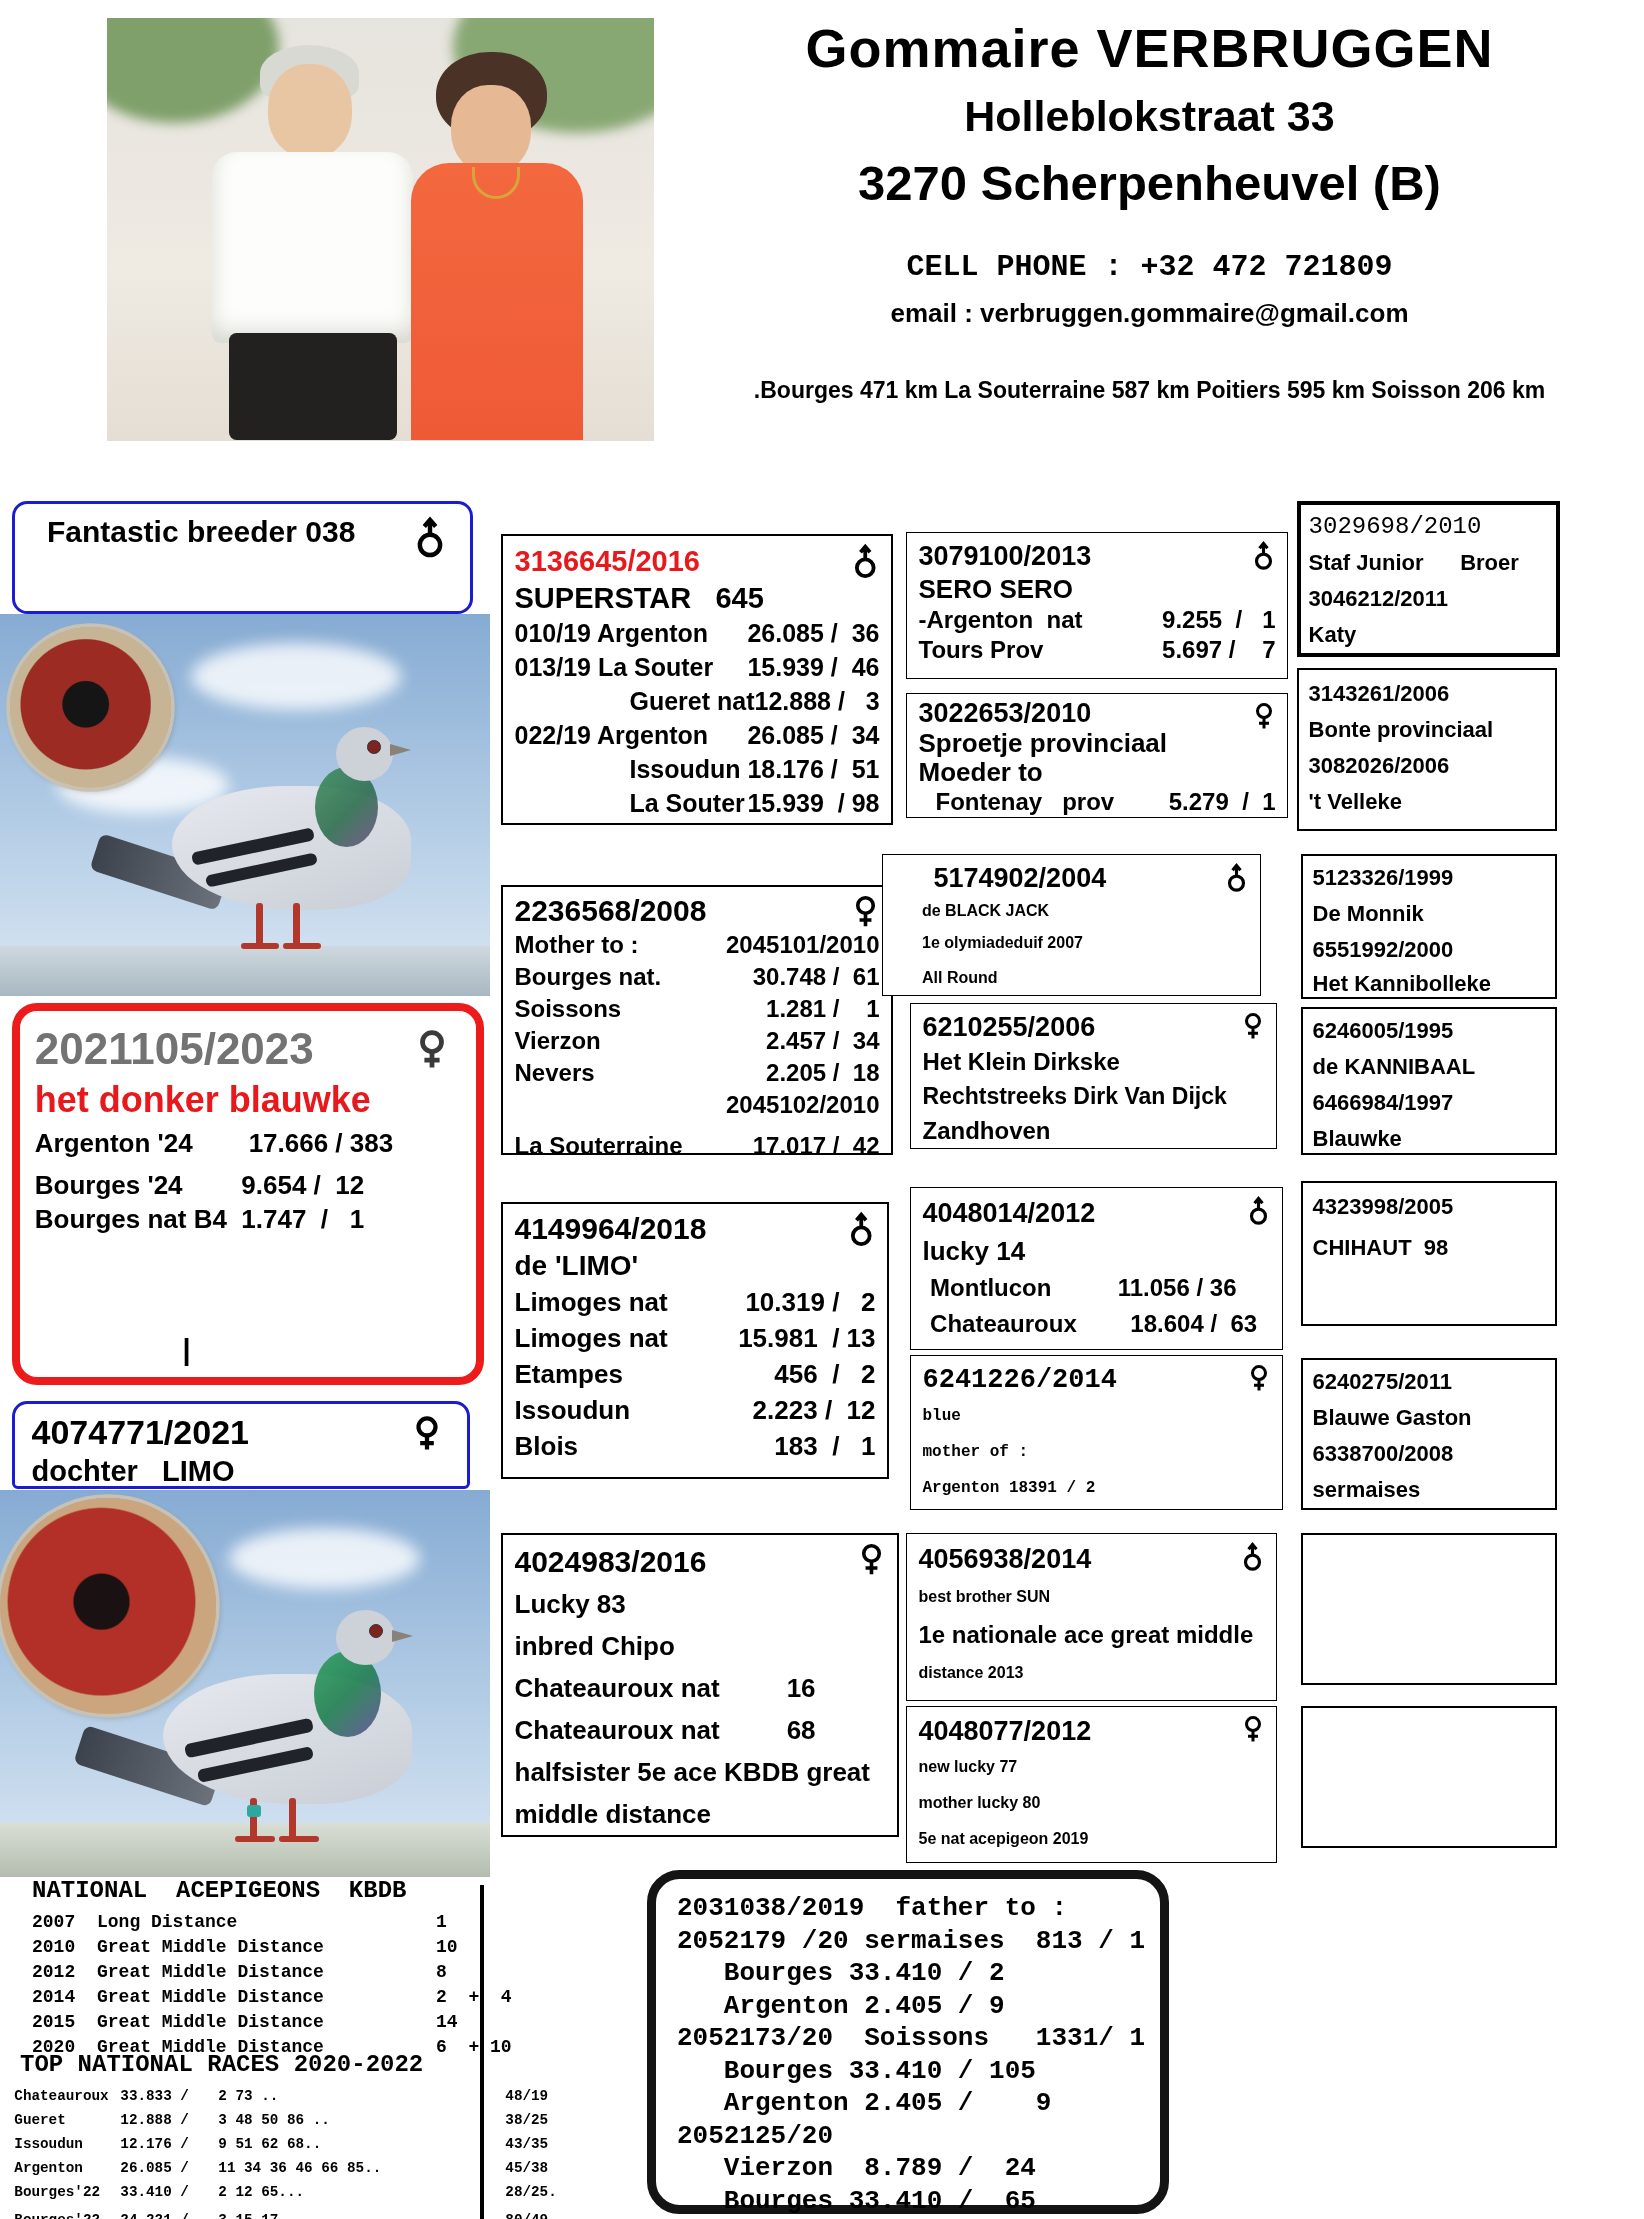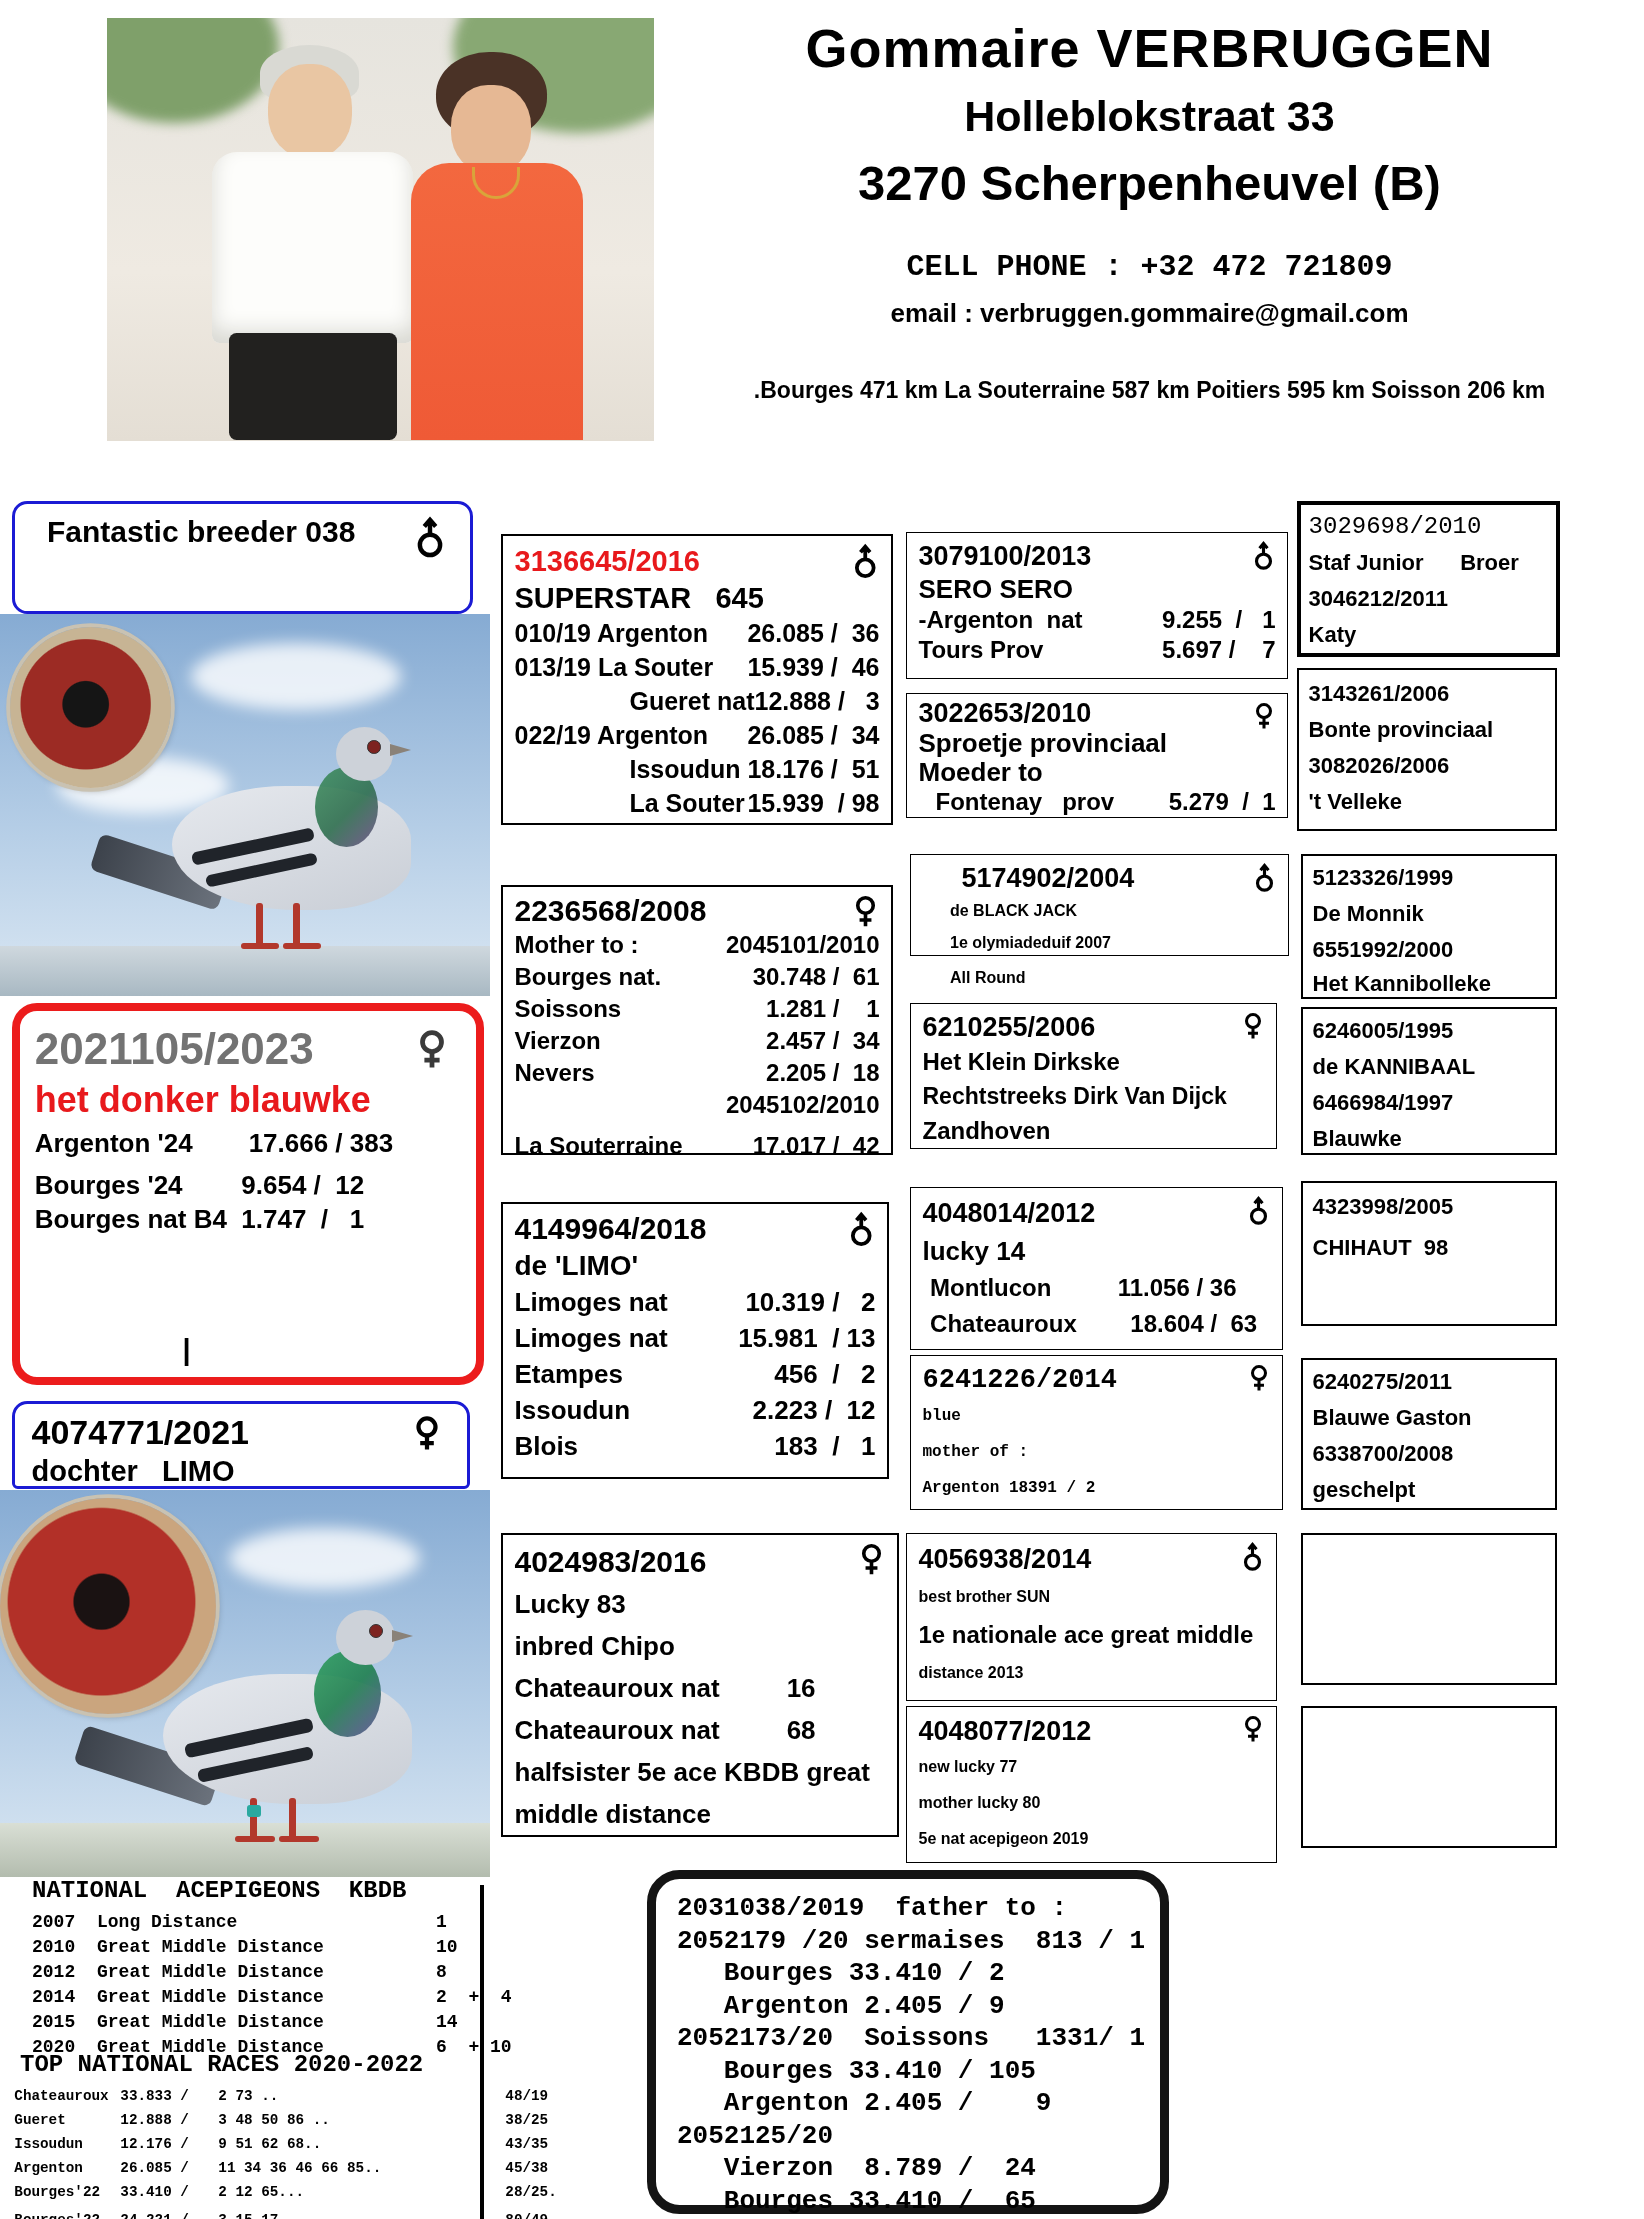--- a/index.html
+++ b/index.html
@@ -324,21 +324,21 @@
     <div class="rw" style="padding-left:17px;line-height:29px;">
         <span>Fontenay   prov</span>
         <span>5.279  /  1</span>
       </div>
     <svg class="sx" width="26" height="31" viewBox="0 0 24 26">
         <circle cx="12" cy="8" r="6" fill="none" stroke="#000" stroke-width="2.8"></circle>
         <path d="M12 14 V24 M7.4 19.2 H16.6" stroke="#000" stroke-width="2.8" fill="none"></path>
       </svg>
   </div>
 
-  <div class="pbox g3 lines" style="left:910px;top:854px;width:379px;height:102px;border-width:1.9px;padding-left:39px;">
+  <div class="pbox g3 lines" style="left:882px;top:854px;width:379px;height:142px;border-width:1.9px;padding-left:39px;">
     <div class="ring" style="padding-left:11.5px;">5174902/2004</div>
     <div style="line-height:32.5px;">de BLACK JACK</div>
     <div style="line-height:32.5px;">1e olymiadeduif 2007</div>
     <div style="line-height:36px;">All Round</div>
     <svg class="sx" width="27" height="31" viewBox="0 0 24 26">
         <circle cx="12" cy="18" r="6.2" fill="none" stroke="#000" stroke-width="2.8"></circle>
         <path d="M12 11.4 V2.8 M8.5 6.6 L12 2.4 L15.5 6.6" fill="none" stroke="#000" stroke-width="2.8"></path>
       </svg>
   </div>
 
@@ -430,21 +430,21 @@
   <div class="pbox g4" style="left:1301px;top:1181px;width:256px;height:145px;border-width:2.9px;padding:5.7px 9.6px;">
     <div class="l1">4323998/2005</div>
     <div class="l2" style="line-height:46px;">CHIHAUT  98</div>
     <div class="l3"></div>
     <div class="l4"></div>
   </div>
   <div class="pbox g4" style="left:1301px;top:1358px;width:256px;height:152px;border-width:2.9px;padding:3.8px 9.6px;">
     <div class="l1">6240275/2011</div>
     <div class="l2">Blauwe Gaston</div>
     <div class="l3">6338700/2008</div>
-    <div class="l4">geschelpt</div>
+    <div class="l4">sermaises</div>
   </div>
   <div class="pbox g4" style="left:1301px;top:1533px;width:256px;height:152px;border-width:2.9px;">
     <div class="l1"></div>
     <div class="l2"></div>
   </div>
   <div class="pbox g4" style="left:1301px;top:1706px;width:256px;height:142px;border-width:2.9px;">
     <div class="l1"></div>
     <div class="l2"></div>
   </div>
 

